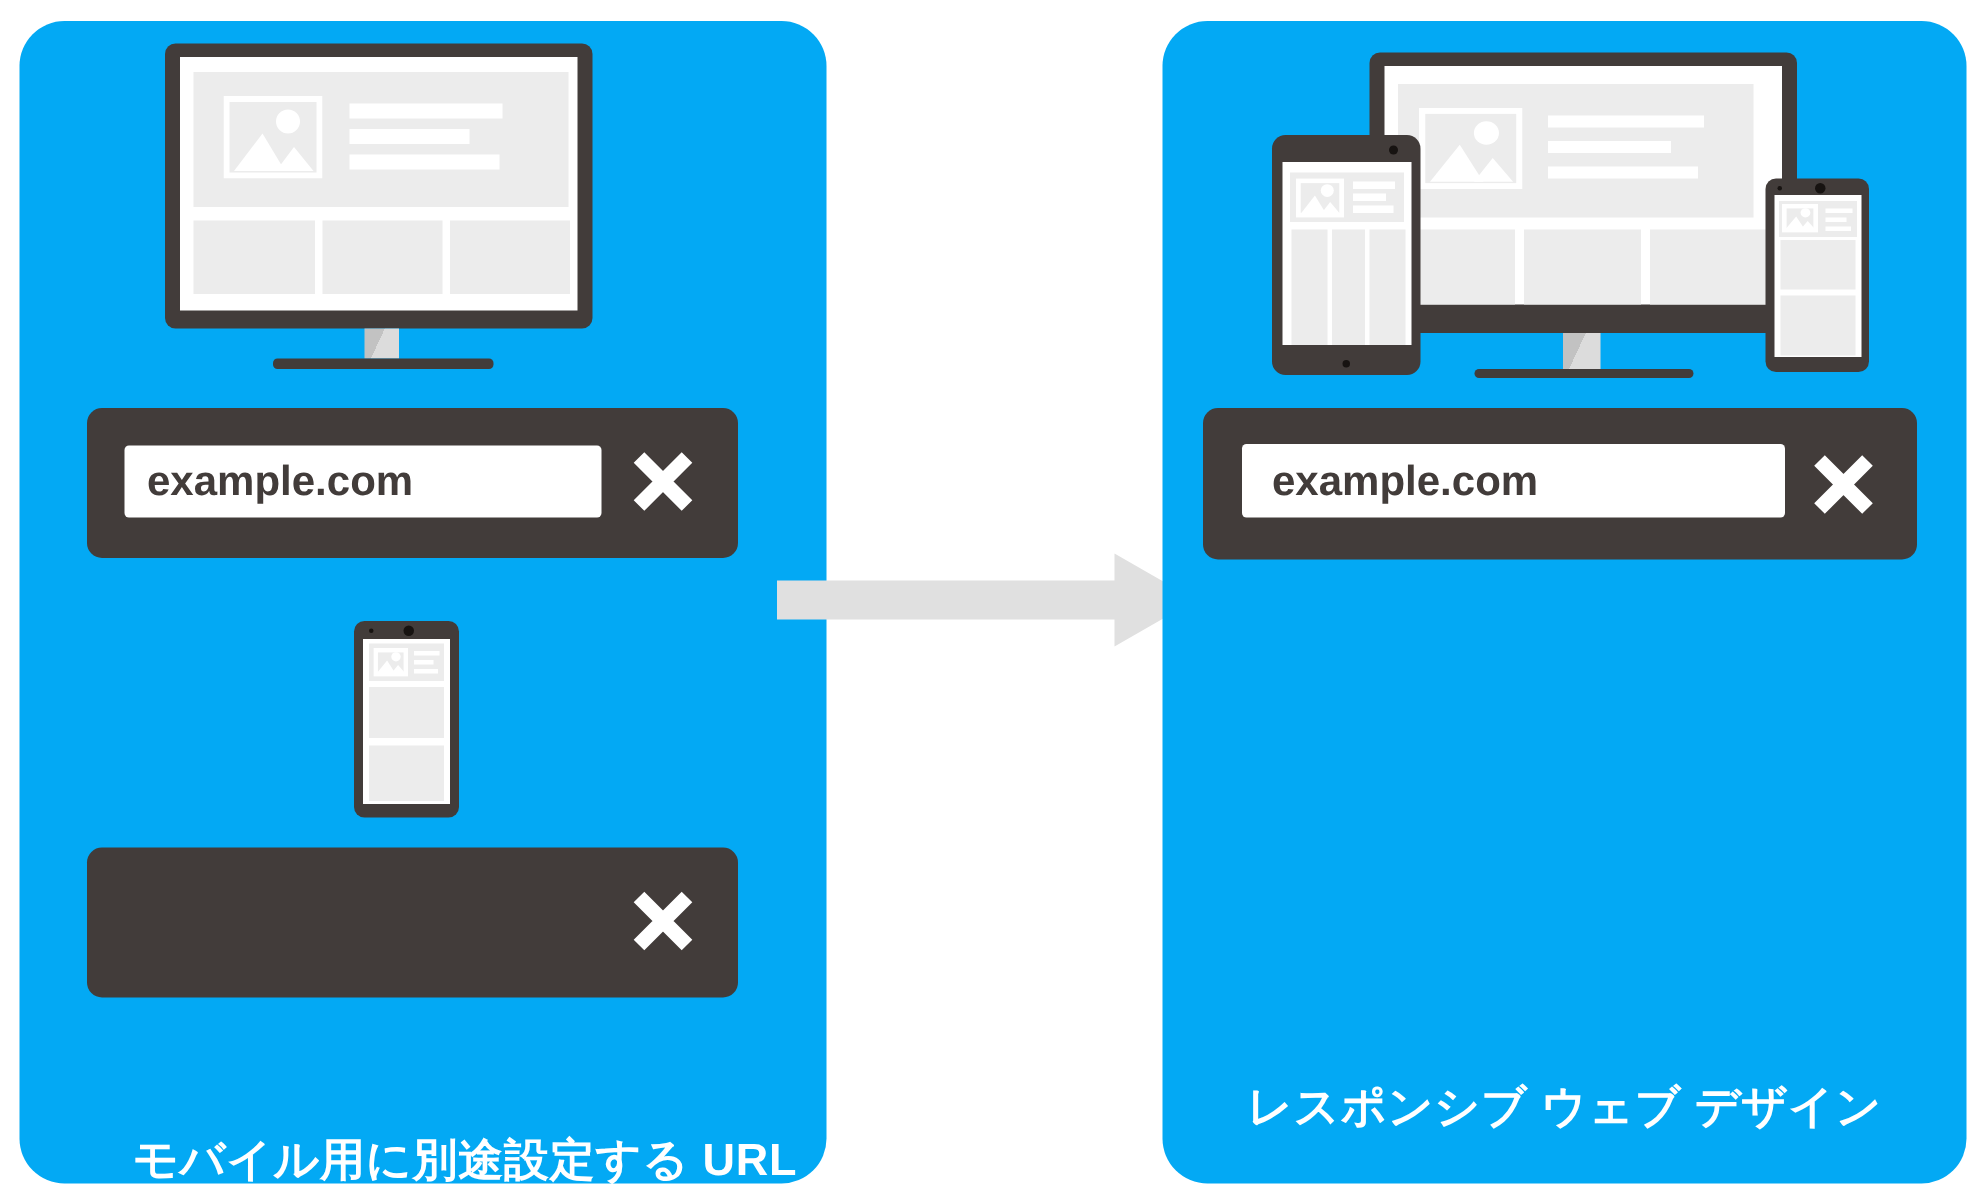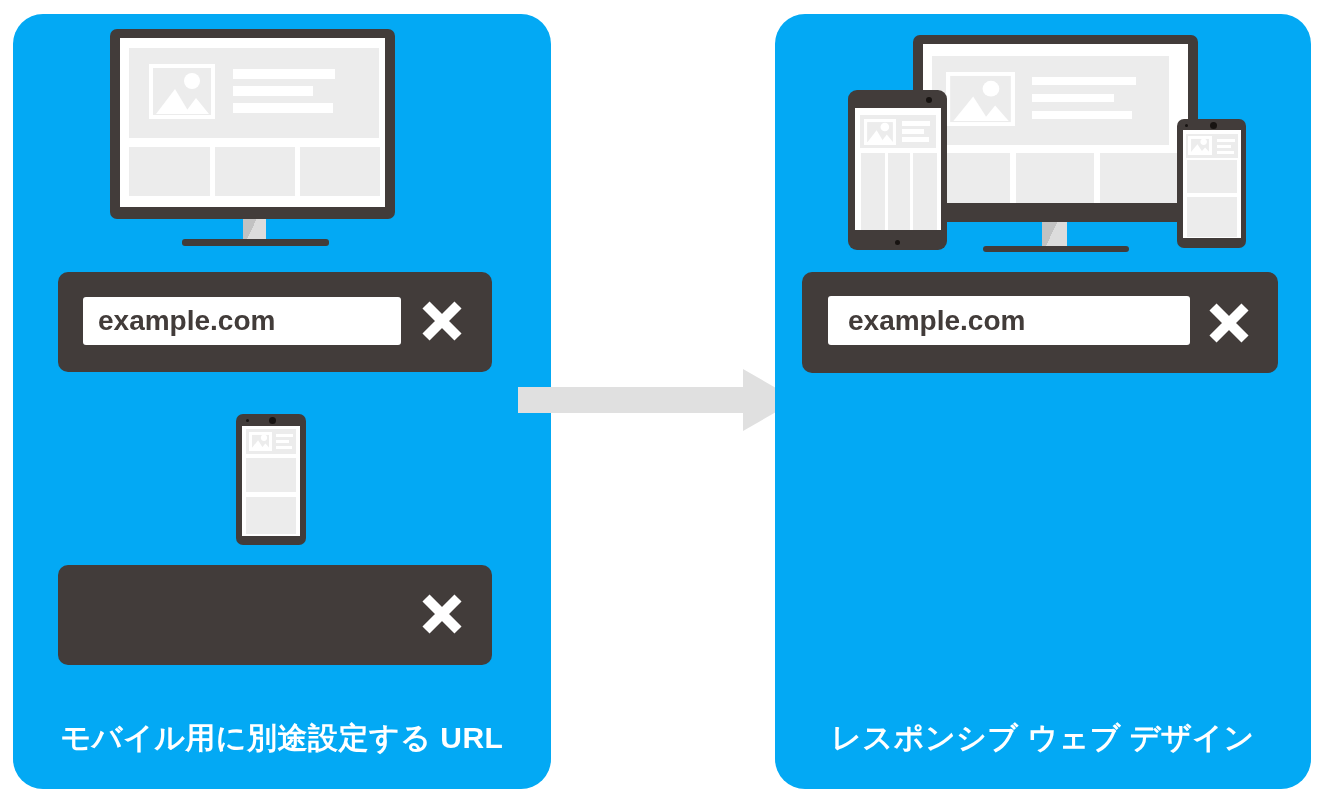--- a/index.html
+++ b/index.html
@@ -98,21 +98,21 @@
   </div>
 
   <div class="urlbar" style="left:45px;top:551px;width:434px;height:100px;">
     <div class="closebtn" style="left:363px;top:28px;">
       <svg width="42" height="42" viewBox="0 0 42 42">
         <path d="M5 5 L37 37 M37 5 L5 37" stroke="#ffffff" stroke-width="10"></path>
       </svg>
     </div>
   </div>
 
-  <div class="caption" style="top:704px;">モバイル用に別途設定する URL</div>
+  <div class="caption" style="top:739px;padding-left:28px;">モバイル用に別途設定する URL</div>
 </div>
 
 <div class="abs" style="left:518px;top:368px;width:280px;height:64px;">
   <svg width="280" height="64" viewBox="0 0 280 64">
     <polygon points="0,19 225,19 225,1 279,32 225,63 225,45 0,45" fill="#e0e0e0"></polygon>
   </svg>
 </div>
 
 <div class="panel" style="left:775px;width:536px;">
 

